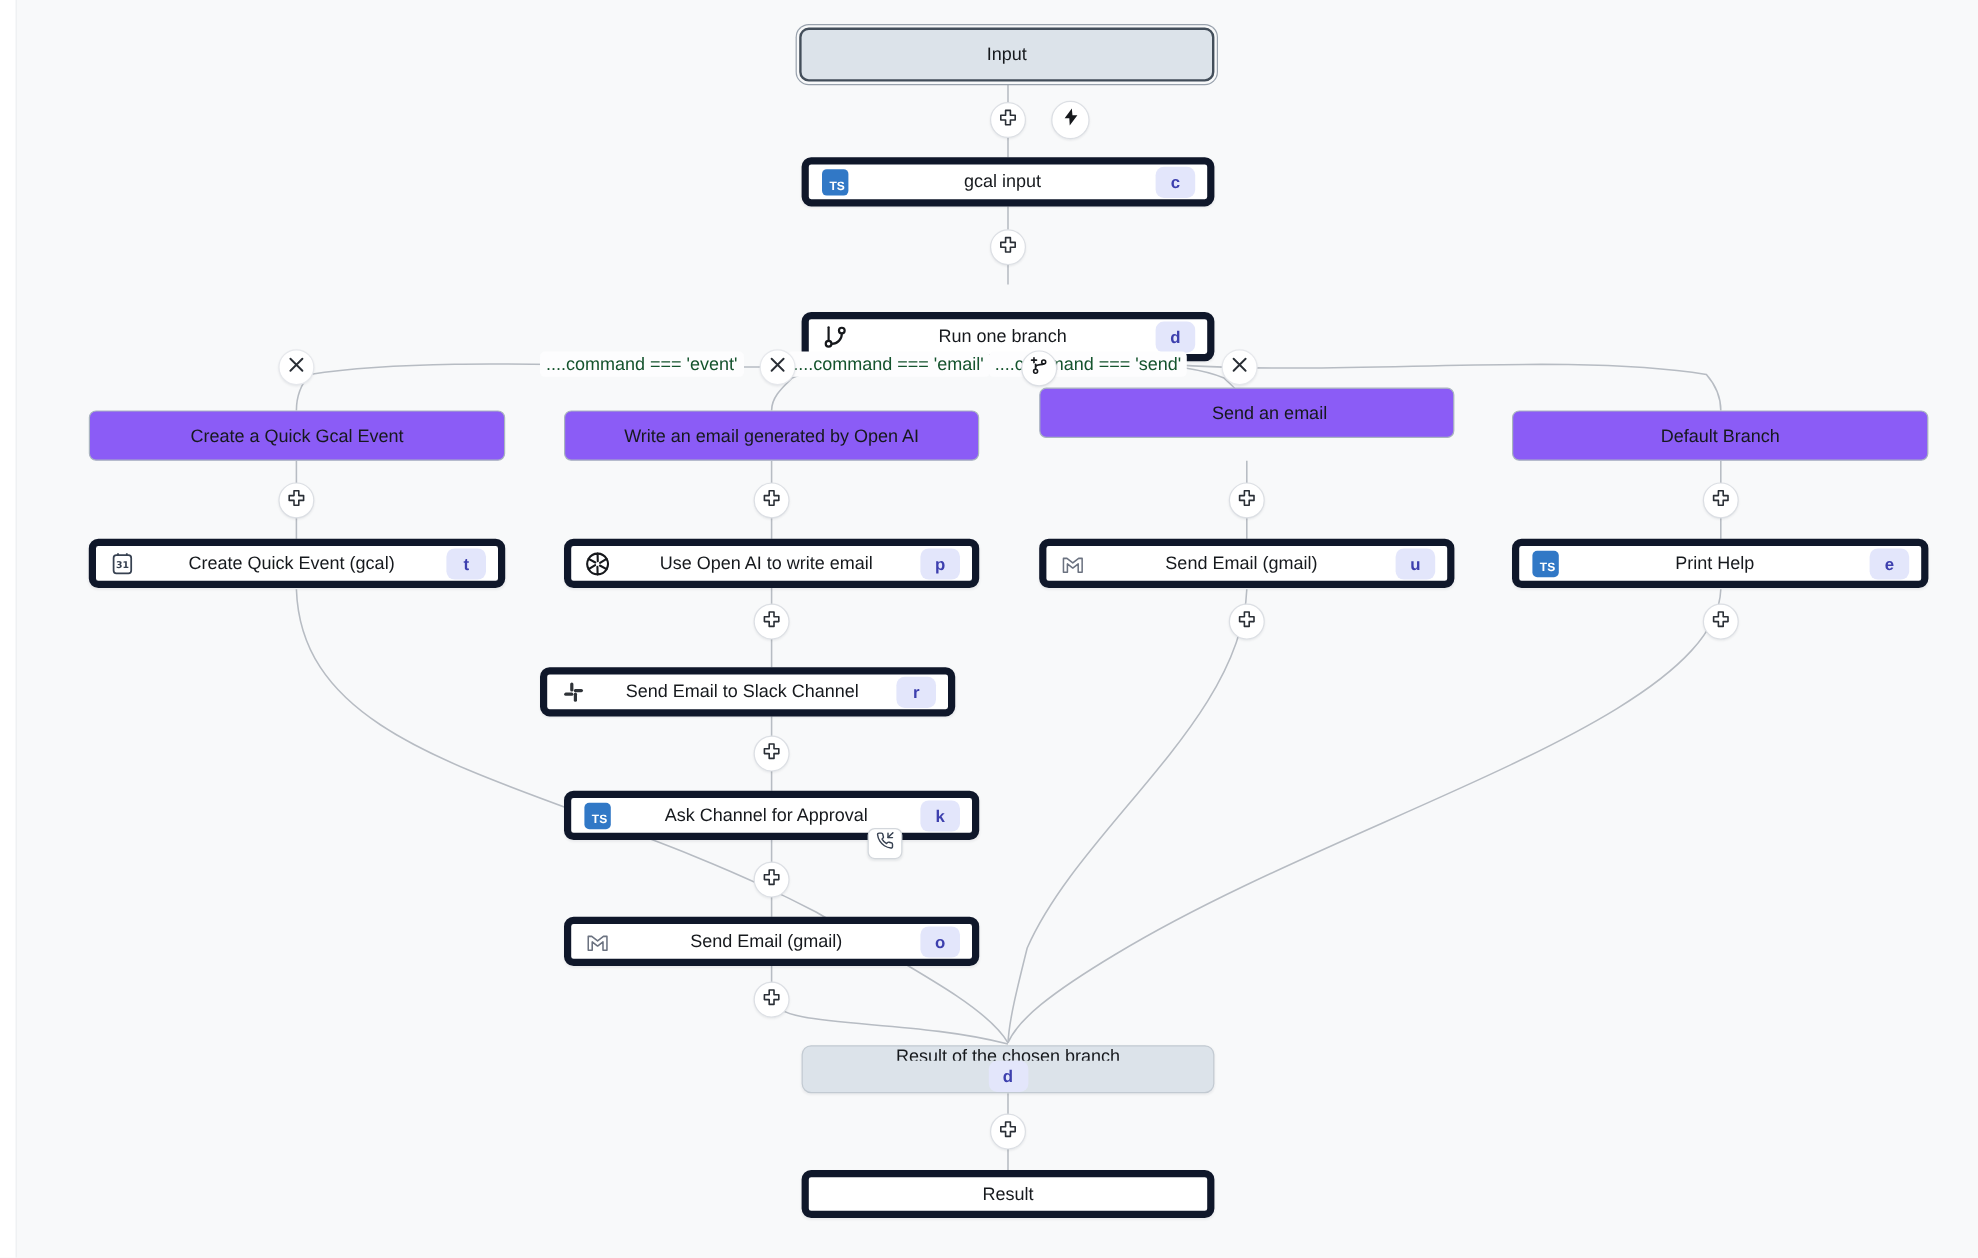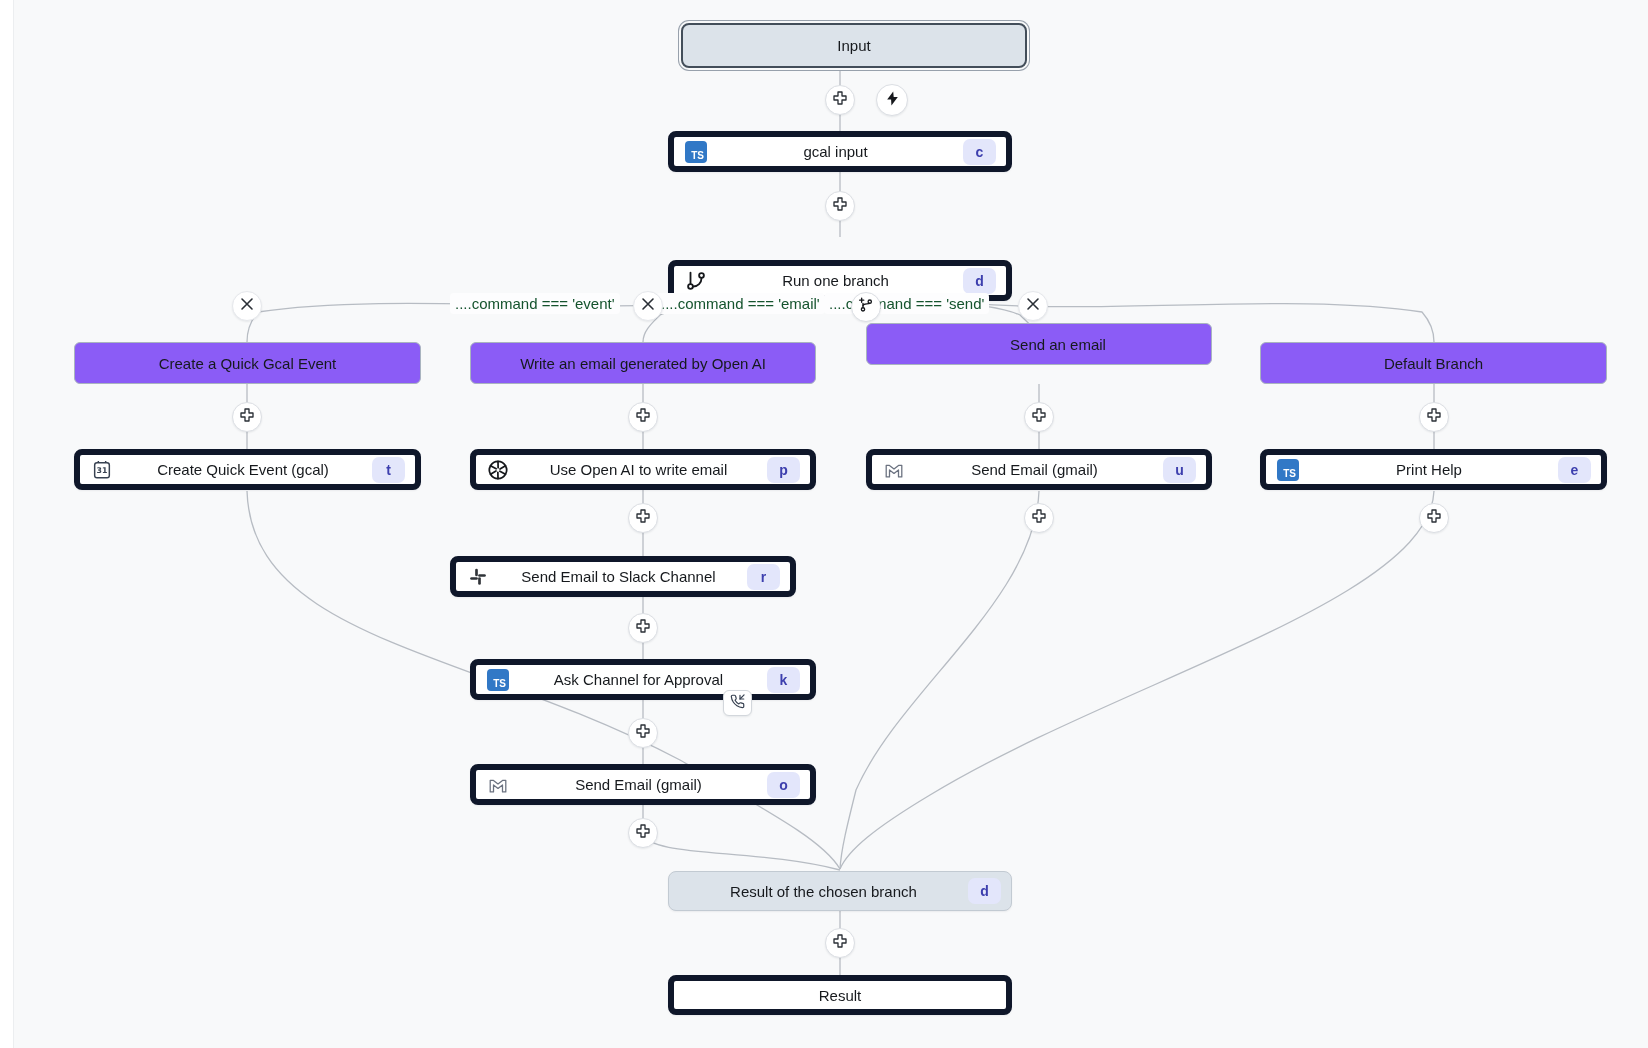--- a/index.html
+++ b/index.html
@@ -24,21 +24,21 @@
     background:#e3e6fb;color:#3d3fae;font-weight:bold;font-size:14px;
   }
   .node.header{
     background:#8b5cf6;border:1px solid #a9b4bf;border-radius:6px;height:42px;
     box-shadow:none;justify-content:center;
   }
   .node.input-node{
     background:#dce3ea;border:2px solid #434e5a;border-radius:8px;height:45px;justify-content:center;
     box-shadow:0 0 0 2px #f8f9fa,0 0 0 3px #98a1ac;
   }
-  .node.tinted{background:#dce3ea;border:1px solid #c2cad2;}
+  .node.tinted{background:#dce3ea;border:1px solid #c2cad2;flex-direction:column;}
   .circle-btn{
     position:absolute;z-index:3;width:30px;height:30px;border-radius:50%;background:#ffffff;
     border:1px solid #dcdfe4;box-shadow:0 1px 2px rgba(16,24,40,.08);
     display:flex;align-items:center;justify-content:center;box-sizing:border-box;
   }
   .circle-btn.light{border-color:#e6e8ec;}
   .ts-icon{width:22px;height:22px;background:#3178c6;border-radius:4px;color:#fff;font-weight:bold;
     font-size:10px;display:flex;align-items:flex-end;justify-content:flex-end;padding:0 3px 2px 0;box-sizing:border-box;}
   .cond-chip{
     position:absolute;z-index:2;background:#fdfdfe;border-radius:4px;padding:2px 5px;
@@ -72,21 +72,21 @@
     <path d="M643 700 L643 764"></path>
     <path d="M643 805 L643 833"></path>
     <path d="M247 491 C252 640, 470 650, 680 760 C780 818, 824 842, 840 869"></path>
     <path d="M643 833 C648 858, 755 848, 840 870"></path>
     <path d="M1039 491 C1035 600, 900 690, 856 790 C847 826, 841 850, 840 869"></path>
     <path d="M1434 491 C1430 600, 1120 680, 930 795 C875 828, 848 850, 840 869"></path>
     <path d="M840 911 L840 975"></path>
   </g>
 </svg>
 
-<div class="node input-node" style="left:681px;top:23px;width:346px;">
+<div class="node input-node" style="left:666px;top:23px;width:346px;">
   <span class="label">Input</span>
 </div>
 
 <div class="circle-btn" style="left:825px;top:85px;">
   <span><svg width="16" height="16" viewBox="0 0 24 24">
         <path d="M9 3h6v6h6v6h-6v6H9v-6H3V9h6z" fill="#fff" stroke="#2a2f36" stroke-width="2" stroke-linejoin="round"></path>
       </svg></span>
 </div>
 <div class="circle-btn" style="left:876px;top:84px;width:32px;height:32px;">
   <span><svg width="17" height="17" viewBox="0 0 24 24">

